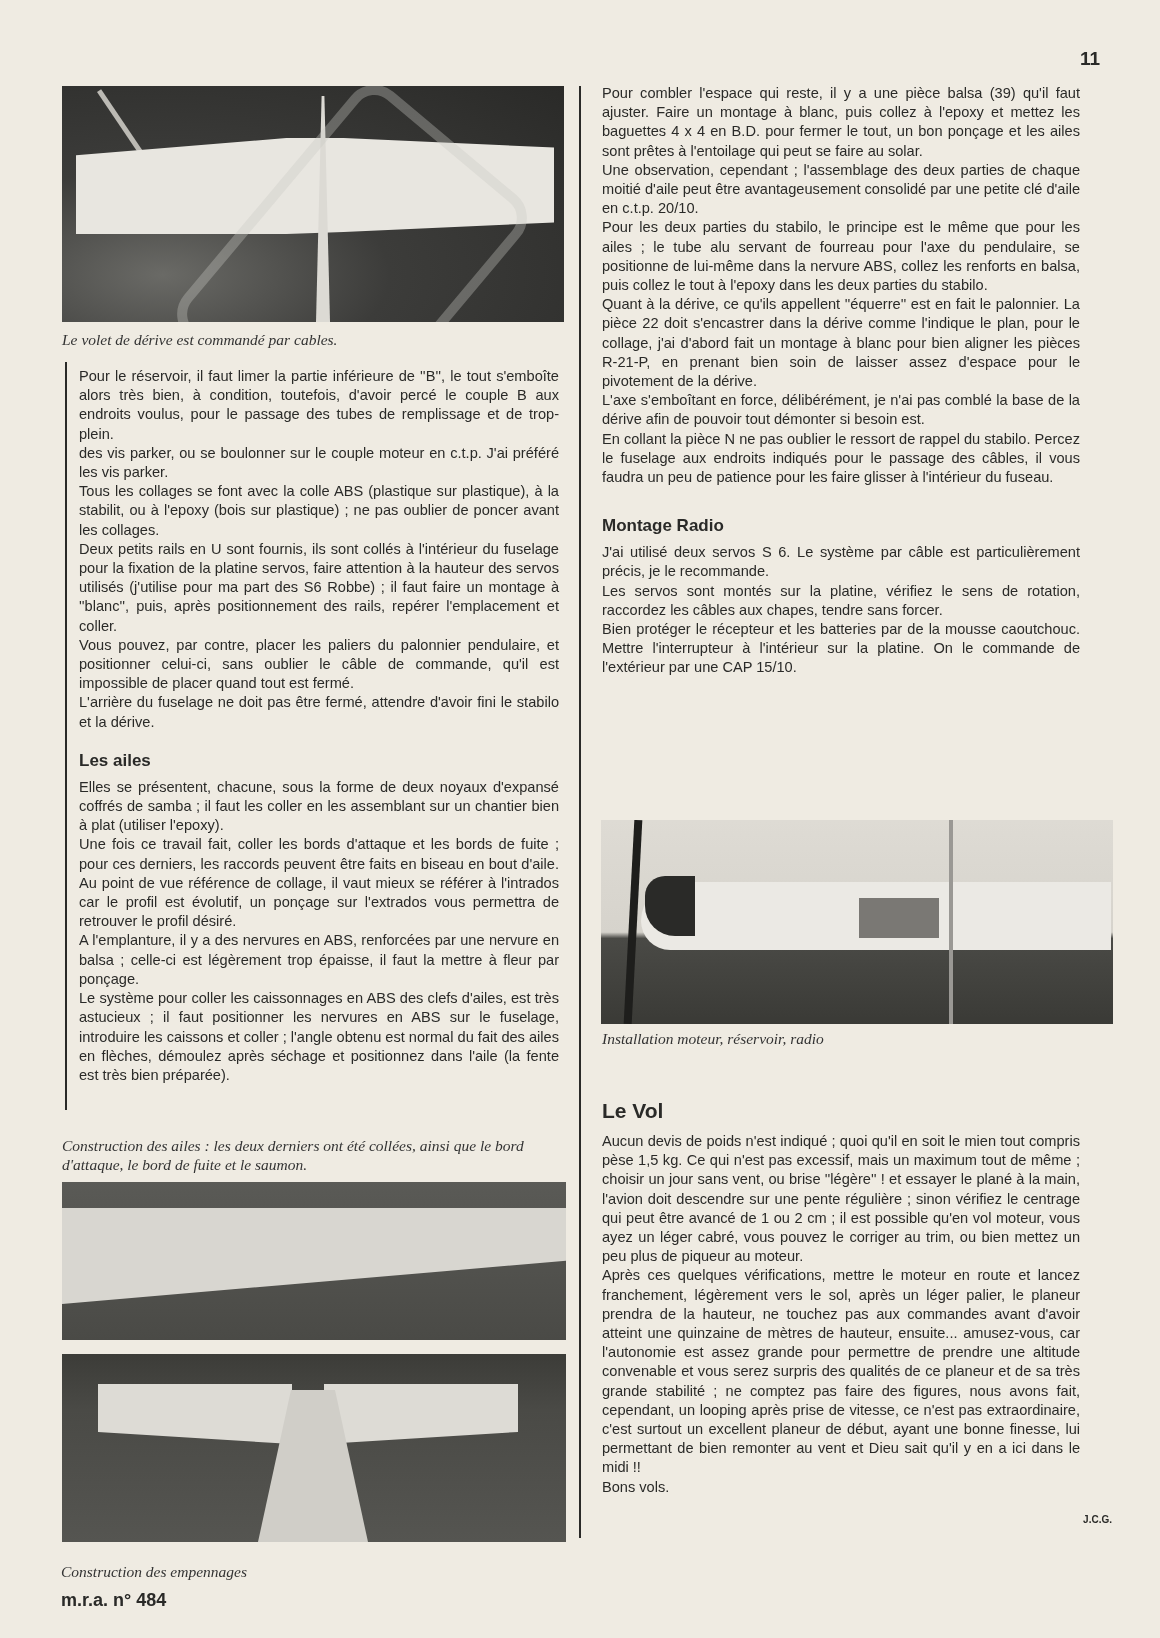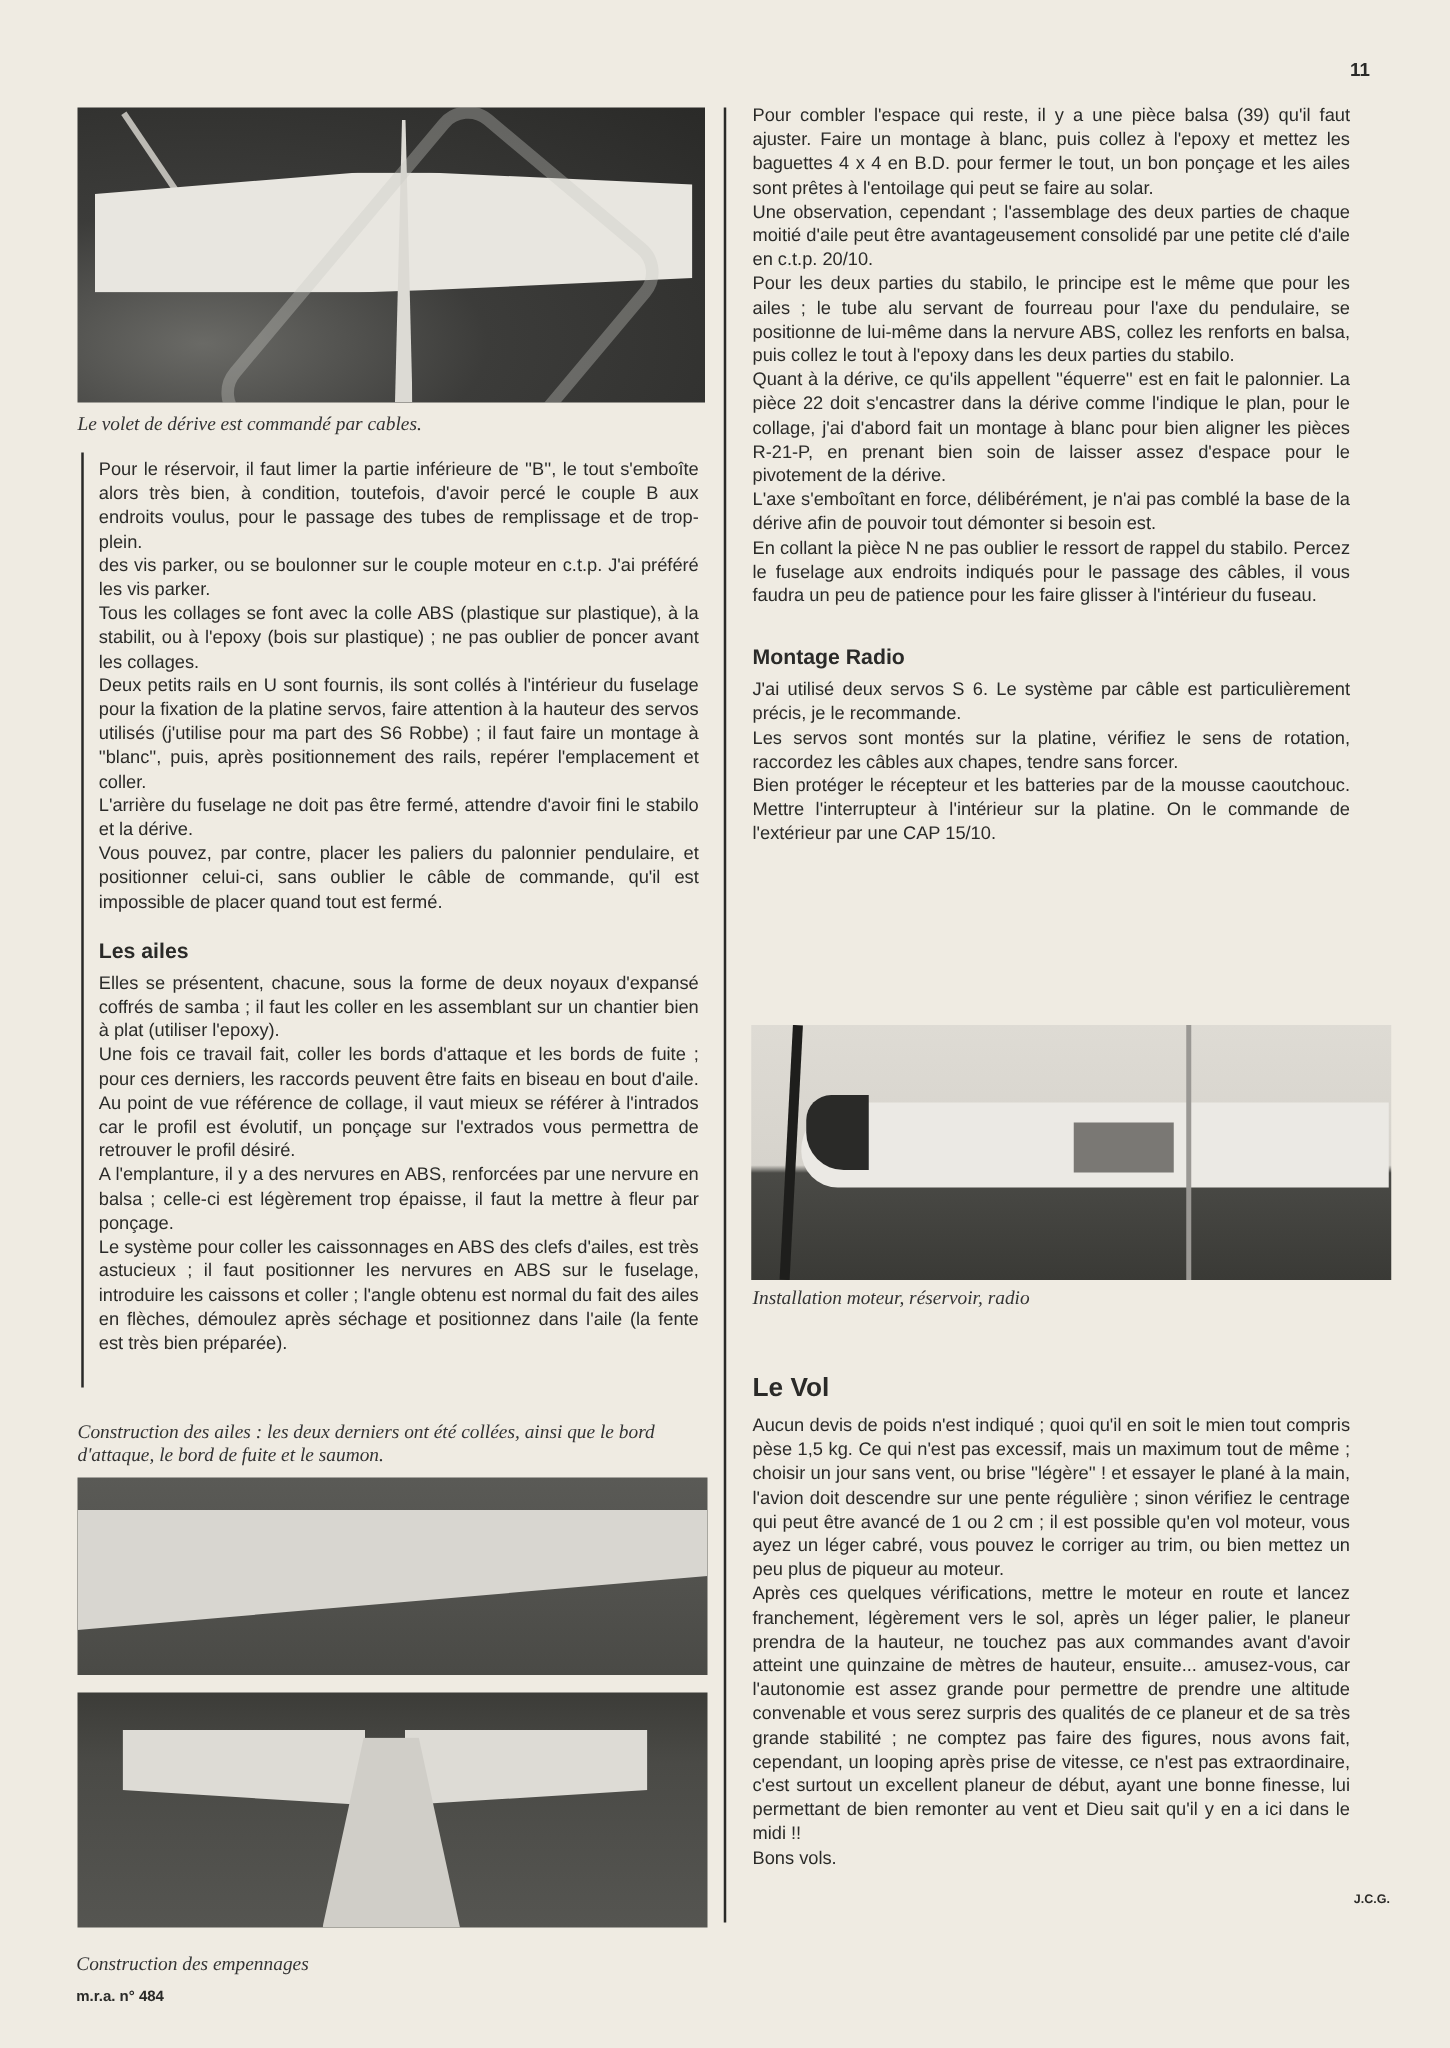--- a/index.html
+++ b/index.html
@@ -2,22 +2,22 @@
 <html><head>
   <meta charset="utf-8">
   <style>
     html, body { margin: 0; padding: 0; }
     body {
       width: 1160px; height: 1638px; position: relative; overflow: hidden;
       background: #efebe2;
       font-family: "Liberation Sans", sans-serif;
       color: #2a2a28;
     }
-    .page-number { position: absolute; left: 1080px; top: 48px; font-weight: bold; font-size: 15px; }
-    .footer { position: absolute; left: 61px; top: 1590px; font-weight: bold; font-size: 12px; }
+    .page-number { position: absolute; left: 1080px; top: 48px; font-weight: bold; font-size: 19px; }
+    .footer { position: absolute; left: 61px; top: 1590px; font-weight: bold; font-size: 18px; }
     .signature { position: absolute; right: 48px; top: 1514px; font-weight: bold; font-size: 10px; }
 
     .vrule { position: absolute; width: 2px; background: #2a2a28; }
 
     .photo { position: absolute; overflow: hidden; }
     .caption { position: absolute; font-family: "Liberation Serif", serif; font-style: italic; font-size: 15.5px; line-height: 19px; color: #333; }
 
     .col { position: absolute; font-size: 14.6px; line-height: 19.2px; text-align: justify; }
     .col p { margin: 0; }
     .heading { font-weight: bold; font-size: 17px; margin: 0 0 6px 0; line-height: 22px; }
@@ -72,22 +72,22 @@
   <div class="fin"></div>
   <div class="watermark"></div>
 </div>
 <div class="caption" style="left:62px; top:330px; width:500px;">Le volet de dérive est commandé par cables.</div>
 
 <div class="col" style="left:79px; top:367px; width:480px;">
   <p>Pour le réservoir, il faut limer la partie inférieure de ''B'', le tout s'emboîte alors très bien, à condition, toutefois, d'avoir percé le couple B aux endroits voulus, pour le passage des tubes de remplissage et de trop-plein.</p>
   <p>des vis parker, ou se boulonner sur le couple moteur en c.t.p. J'ai préféré les vis parker.</p>
   <p>Tous les collages se font avec la colle ABS (plastique sur plastique), à la stabilit, ou à l'epoxy (bois sur plastique) ; ne pas oublier de poncer avant les collages.</p>
   <p>Deux petits rails en U sont fournis, ils sont collés à l'intérieur du fuselage pour la fixation de la platine servos, faire attention à la hauteur des servos utilisés (j'utilise pour ma part des S6 Robbe) ; il faut faire un montage à ''blanc'', puis, après positionnement des rails, repérer l'emplacement et coller.</p>
+  <p>Vous pouvez, par contre, placer les paliers du palonnier pendulaire, et positionner celui-ci, sans oublier le câble de commande, qu'il est impossible de placer quand tout est fermé.</p>
   <p>L'arrière du fuselage ne doit pas être fermé, attendre d'avoir fini le stabilo et la dérive.</p>
-  <p>Vous pouvez, par contre, placer les paliers du palonnier pendulaire, et positionner celui-ci, sans oublier le câble de commande, qu'il est impossible de placer quand tout est fermé.</p>
   <div class="heading" style="margin-top:18px;">Les ailes</div>
   <p>Elles se présentent, chacune, sous la forme de deux noyaux d'expansé coffrés de samba ; il faut les coller en les assemblant sur un chantier bien à plat (utiliser l'epoxy).</p>
   <p>Une fois ce travail fait, coller les bords d'attaque et les bords de fuite ; pour ces derniers, les raccords peuvent être faits en biseau en bout d'aile. Au point de vue référence de collage, il vaut mieux se référer à l'intrados car le profil est évolutif, un ponçage sur l'extrados vous permettra de retrouver le profil désiré.</p>
   <p>A l'emplanture, il y a des nervures en ABS, renforcées par une nervure en balsa ; celle-ci est légèrement trop épaisse, il faut la mettre à fleur par ponçage.</p>
   <p>Le système pour coller les caissonnages en ABS des clefs d'ailes, est très astucieux ; il faut positionner les nervures en ABS sur le fuselage, introduire les caissons et coller ; l'angle obtenu est normal du fait des ailes en flèches, démoulez après séchage et positionnez dans l'aile (la fente est très bien préparée).</p>
 </div>
 
 <div class="caption" style="left:62px; top:1136px; width:510px;">Construction des ailes : les deux derniers ont été collées, ainsi que le bord d'attaque, le bord de fuite et le saumon.</div>
 <div class="photo" id="photo-wings">
   <div class="wing"></div>

